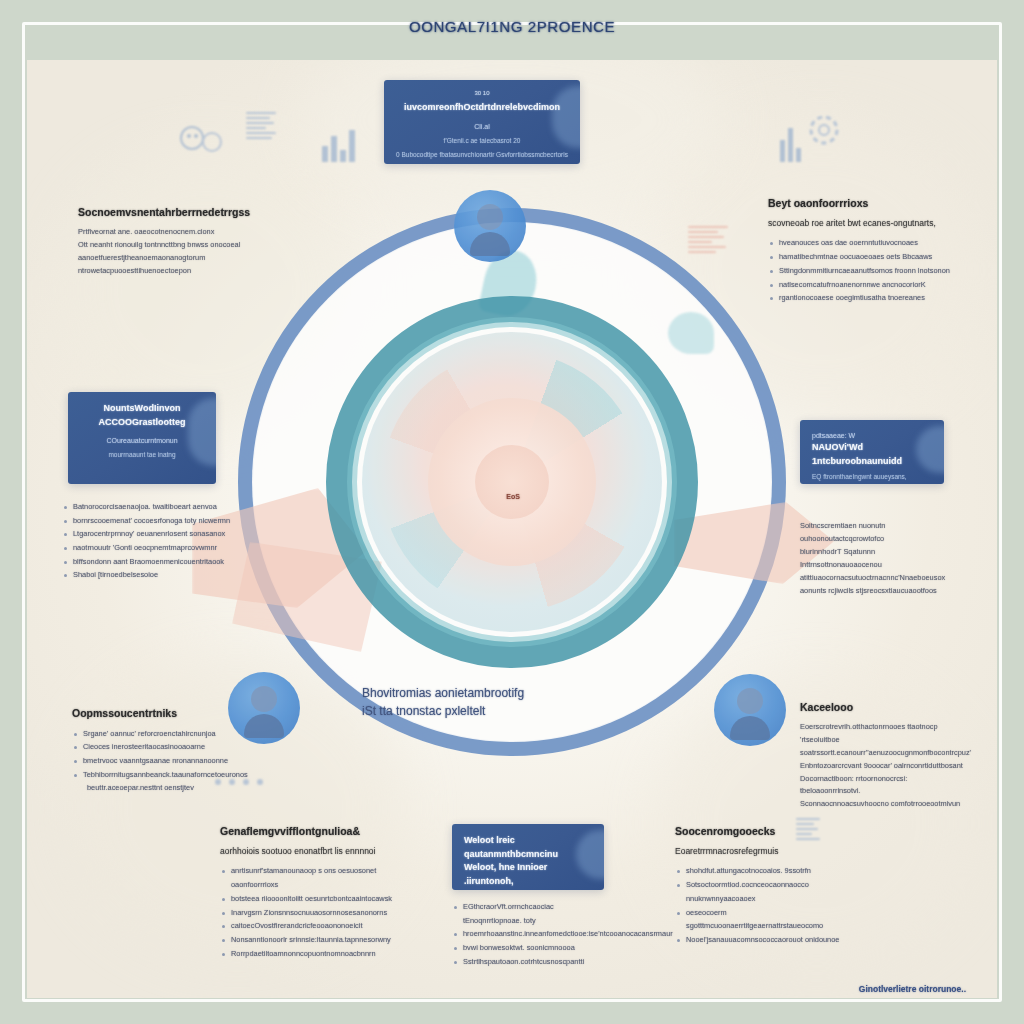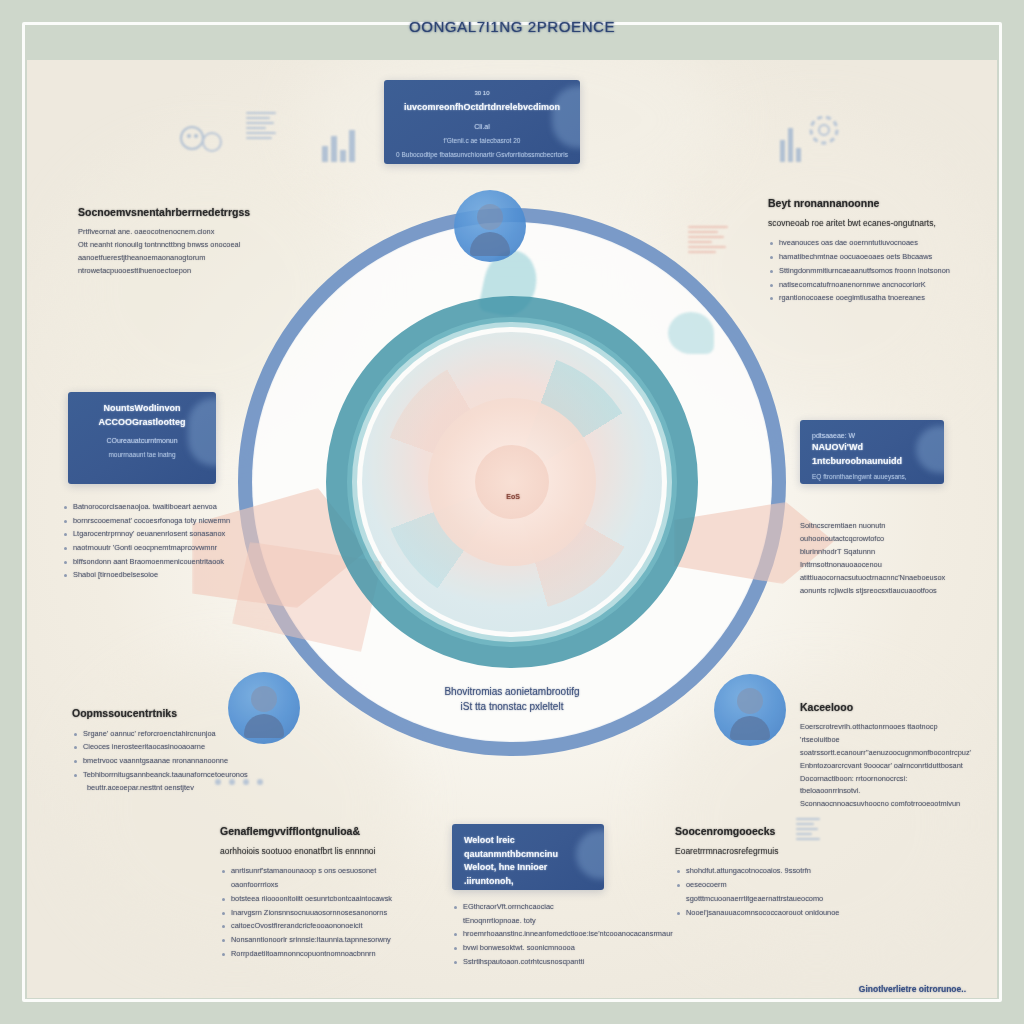--- a/index.html
+++ b/index.html
@@ -104,22 +104,22 @@
                 clip-path: polygon(0 30%, 72% 0, 100% 52%, 60% 100%, 0 88%); }
   #peach-right { right: -42px; top: 300px; width: 160px; height: 82px;
                  clip-path: polygon(0 22%, 70% 0, 100% 48%, 68% 100%, 0 78%); }
   #peach-bl { left: 0px; bottom: 110px; width: 150px; height: 110px;
               clip-path: polygon(12% 0, 100% 18%, 86% 100%, 0 74%); opacity: .5; }
 
   
   #ring-caption {
     position: absolute; left: 50%; top: 482px;
     transform: translateX(-50%);
-    width: 300px; text-align: center;
-    font-size: 10px; line-height: 1.5; color: #42557f;
+    width: 300px; text-align: left;
+    font-size: 12px; line-height: 1.5; color: #42557f;
     text-shadow: 0 0 1.6px rgba(66,85,127,.8);
     filter: blur(.4px);
   }
   #ring-core-label {
     position: absolute; left: 50%; top: 52%;
     transform: translate(-42%, 0);
     font-size: 7px; color: #8b4a3e; font-weight: 700;
     text-shadow: 0 0 1.5px rgba(139,74,62,.8);
     filter: blur(.35px);
   }
@@ -398,21 +398,21 @@
 
   <div class="block" id="block-tl">
     <div class="b-title">Socnoemvsnentahrberrnedetrrgss</div>
     <div class="b-line">Prtfiveornat ane. oaeocotnenocnem.cionx</div>
     <div class="b-line">Ott neanht rionouilg tontnncttbng bnwss onocoeal</div>
     <div class="b-line">aanoetfuerestjtheanoemaonanogtorum</div>
     <div class="b-line">ntrowetacpuooesttihuenoectoepon</div>
   </div>
 
   <div class="block" id="block-tr">
-    <div class="b-title">Beyt nronannanoonne</div>
+    <div class="b-title">Beyt oaonfoorrrioxs</div>
     <div class="b-sub">scovneoab roe aritet bwt ecanes-ongutnarts,</div>
     <ul class="bullets">
       <li>hveanouces oas dae ooernntutiuvocnoaes</li>
       <li>hamatibechmtnae oocuaoeoaes oets Bbcaaws</li>
       <li>Sttingdonmmitiurncaeaanutfsomos froonn lnotsonon</li>
       <li>natlsecomcatufrnoanenornnwe ancnocoriorK</li>
       <li>rgantionocoaese ooegimtiusatha tnoereanes</li>
     </ul>
   </div>
 
@@ -467,20 +467,21 @@
       <li>bvwi bonwesoktwt. soonicmnoooa</li>
       <li>Sstrtlhspautoaon.cotrhtcusnoscpantti</li>
     </ul>
   </div>
 
   <div class="block" id="block-br">
     <div class="b-title">Soocenromgooecks</div>
     <div class="b-sub">Eoaretrrmnacrosrefegrmuis</div>
     <ul class="bullets">
       <li>shohdfut.attungacotnocoaios. 9ssotrfn</li>
+      <li>Sotsoctoormtiod.cocnceocaonnaocco nnuknwnnyaacoaoex</li>
       <li>oeseocoerm sgotttmcuoonaerrtitgeaernattrstaueocomo</li>
       <li>Nooel'jsanauuacomnsococcaorouot onidounoe</li>
     </ul>
   </div>
 
   <div class="block" id="block-brt">
     <div class="b-title">Kaceelooo</div>
     <div class="b-line">Eoerscrotrevrih.otthactonrnooes ttaotnocp  'rtseoiuitboe</div>
     <div class="b-line">soatrssortt.ecanourr''aenuzoocugnmonfbocontrcpuz'</div>
     <div class="b-line">Enbntozoarcrcvant  9ooocar' oalrnconrtiduttbosant</div>

